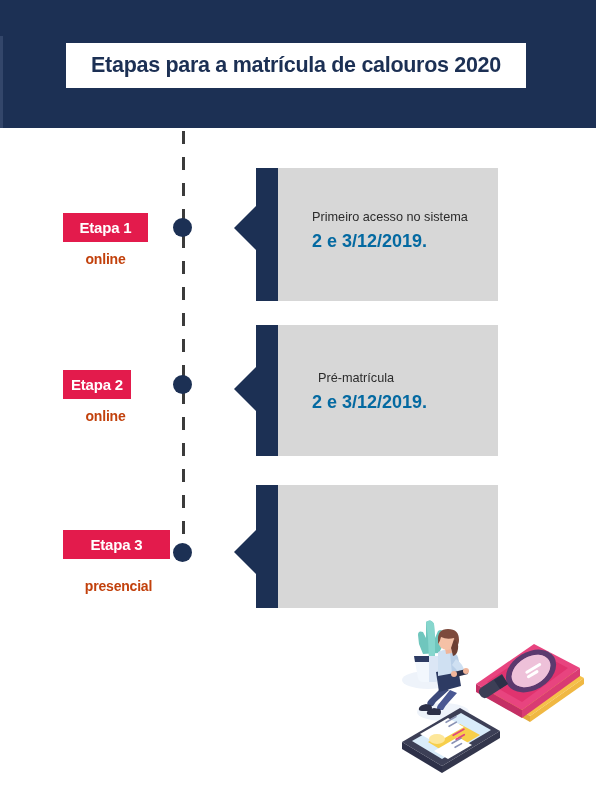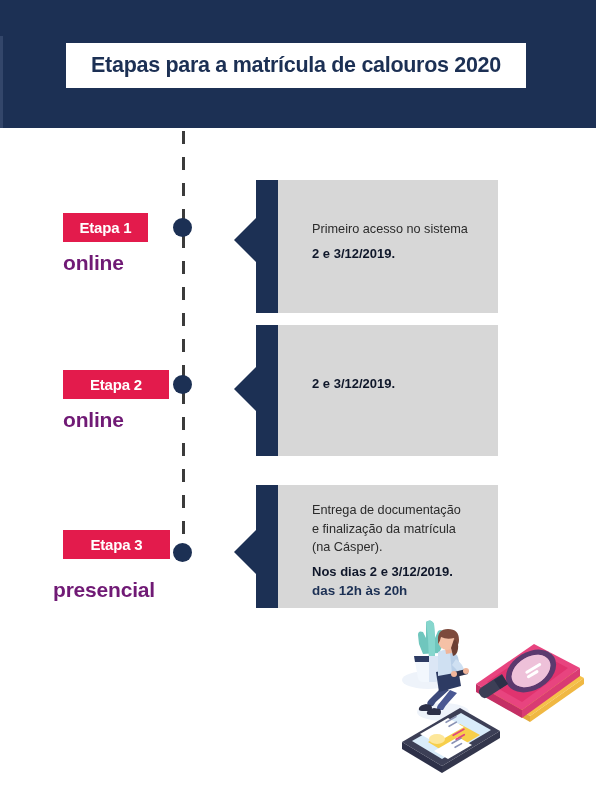--- a/index.html
+++ b/index.html
@@ -84,29 +84,29 @@
     background: #e31b4c;
     color: #ffffff;
     font-weight: bold;
     font-size: 15px;
     display: flex;
     align-items: center;
     justify-content: center;
     letter-spacing: -0.2px;
   }
   .badge-1 { left: 63px; top: 45px; width: 85px; height: 29px; }
-  .badge-2 { left: 63px; top: 45px; width: 106px; height: 29px; }
+  .badge-2 { left: 63px; top: 45px; width: 68px; height: 29px; }
   .badge-3 { left: 63px; top: 45px; width: 107px; height: 29px; }
 
   .sublabel {
     position: absolute;
-    color: #701a75;
-    font-weight: bold;
-    font-size: 21px;
-    text-align: left;
+    color: #c2410c;
+    font-weight: bold;
+    font-size: 14px;
+    text-align: center;
     letter-spacing: -0.2px;
     white-space: nowrap;
   }
   .sublabel-1 { left: 63px; top: 83px; width: 85px; }
   .sublabel-2 { left: 63px; top: 83px; width: 85px; }
   .sublabel-3 { left: 53px; top: 93px; width: 131px; }
 
   .dot {
     position: absolute;
     left: 173px;
@@ -118,21 +118,21 @@
   }
   .dot-3 { top: 58px; }
 
   
   .card {
     position: absolute;
     left: 256px;
     width: 242px;
     background: #d7d7d7;
   }
-  .card-1 { top: 12px; height: 133px; }
+  .card-1 { top: 0px; height: 133px; }
   .card-2 { top: 0px; height: 131px; }
   .card-3 { top: 0px; height: 123px; }
 
   .card-bar {
     position: absolute;
     left: 0;
     top: 0;
     width: 22px;
     height: 100%;
     background: #1c3054;
@@ -159,23 +159,23 @@
   .body-2 { top: 44px; }
   .body-3 { top: 16px; }
 
   .card-line {
     font-size: 12.7px;
     color: #2b2b2b;
     line-height: 18.5px;
     white-space: nowrap;
   }
   .card-line.accent {
-    color: #0f172a;
-    font-weight: bold;
-    font-size: 13px;
+    color: #0369a1;
+    font-weight: bold;
+    font-size: 18px;
     margin-top: 5px;
     line-height: 19px;
   }
   .card-line.accent-navy {
     color: #1c3054;
     font-weight: bold;
     font-size: 13.4px;
     margin-top: 0px;
     line-height: 19px;
   }
@@ -218,39 +218,33 @@
 </div>
 
 <div class="step step-2">
   <div class="badge badge-2">Etapa 2</div>
   <div class="sublabel sublabel-2">online</div>
   <div class="dot dot-2"></div>
   <div class="card card-2">
     <div class="card-bar"></div>
     <div class="card-arrow arrow-2"></div>
     <div class="card-body body-2">
+      <div class="card-line indent">Pré-matrícula</div>
       <div class="card-line accent">2 e 3/12/2019.</div>
     </div>
   </div>
 </div>
 
 <div class="step step-3">
   <div class="badge badge-3">Etapa 3</div>
   <div class="sublabel sublabel-3">presencial</div>
   <div class="dot dot-3"></div>
   <div class="card card-3">
     <div class="card-bar"></div>
     <div class="card-arrow arrow-3"></div>
-    <div class="card-body body-3">
-      <div class="card-line">Entrega de documentação</div>
-      <div class="card-line">e finalização da matrícula</div>
-      <div class="card-line">(na Cásper).</div>
-      <div class="card-line accent">Nos dias 2 e 3/12/2019.</div>
-      <div class="card-line accent-navy">das 12h às 20h</div>
-    </div>
   </div>
 </div>
 
 <div class="illustration">
 <svg width="208" height="178" viewBox="0 0 208 178" xmlns="http://www.w3.org/2000/svg">
 
   <ellipse cx="40" cy="68" rx="26" ry="9" fill="#eef3fa"></ellipse>
   <ellipse cx="55" cy="100" rx="26" ry="9" fill="#eef3fa"></ellipse>
 
   <g>

